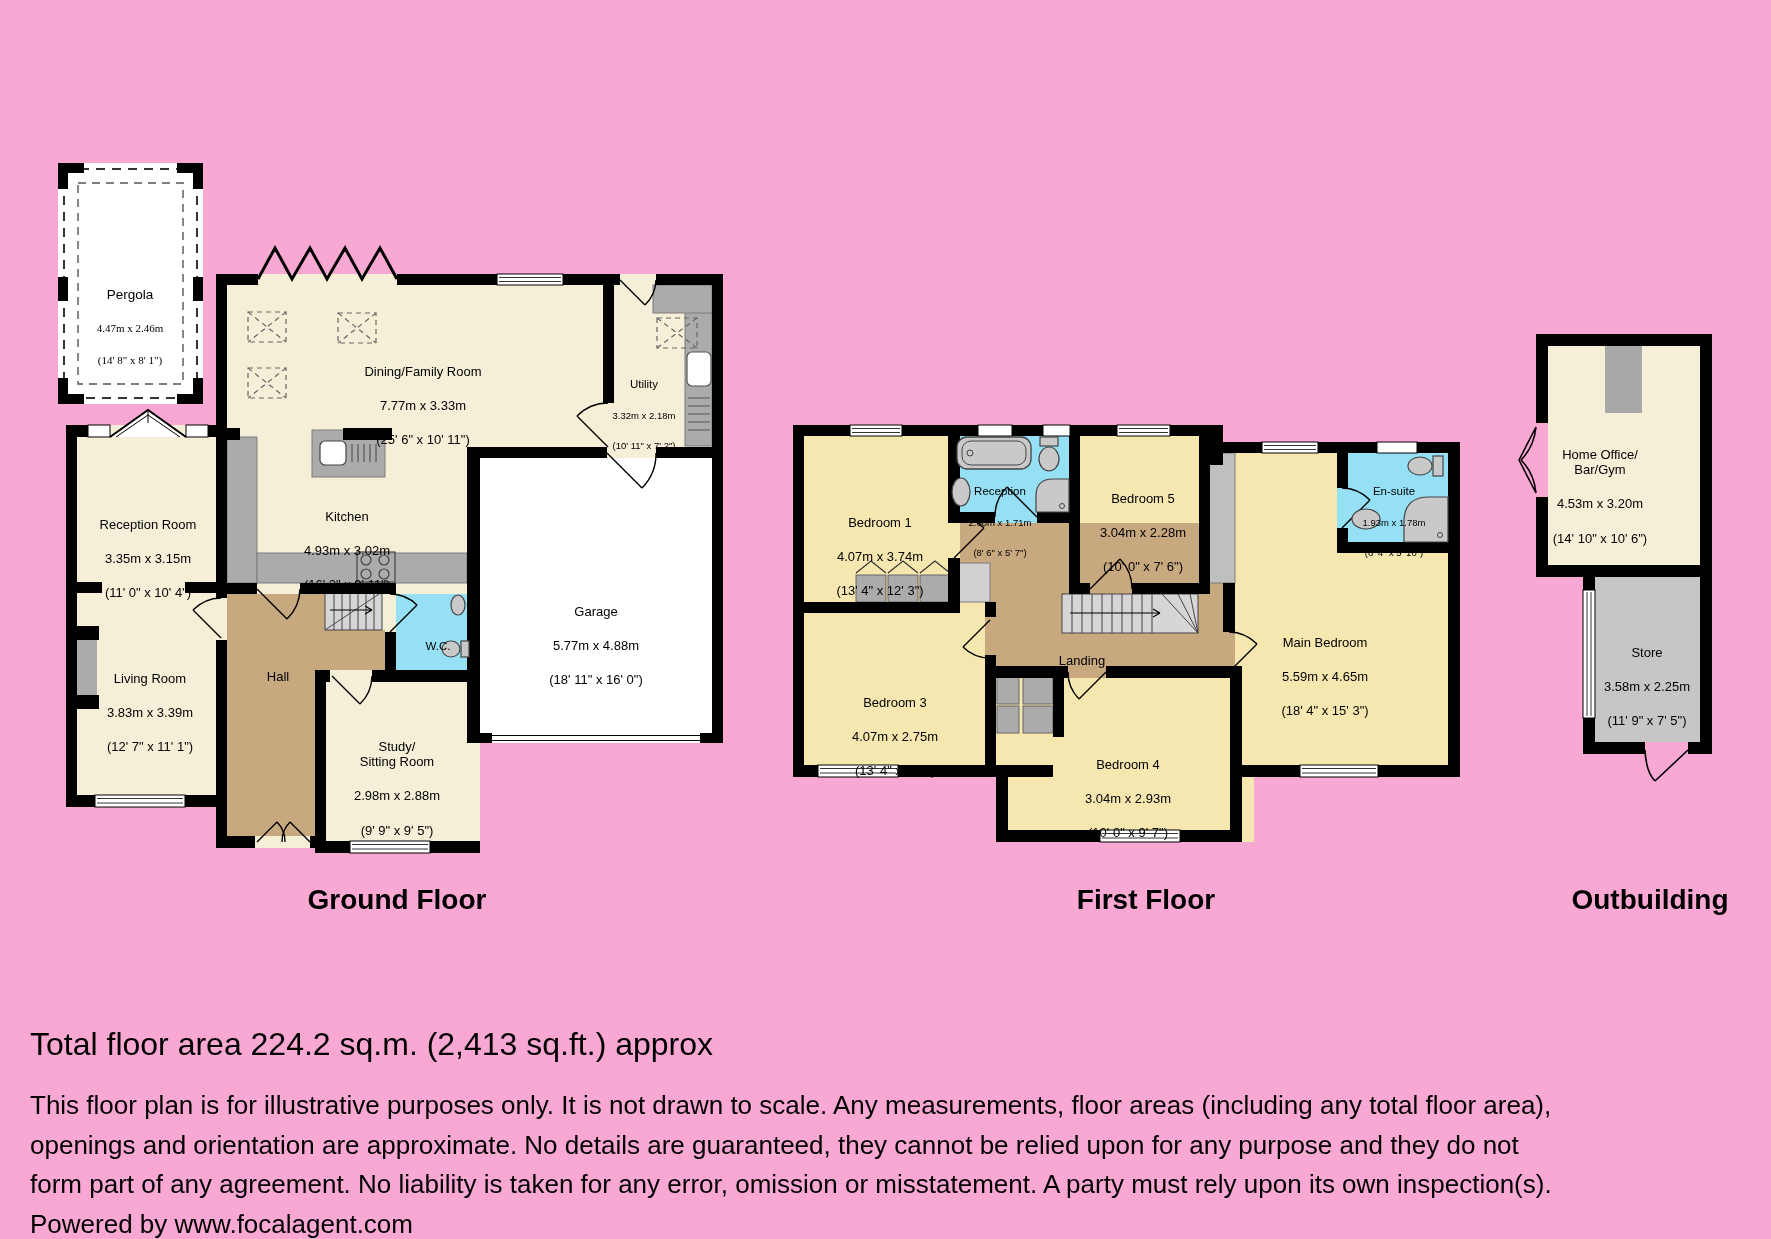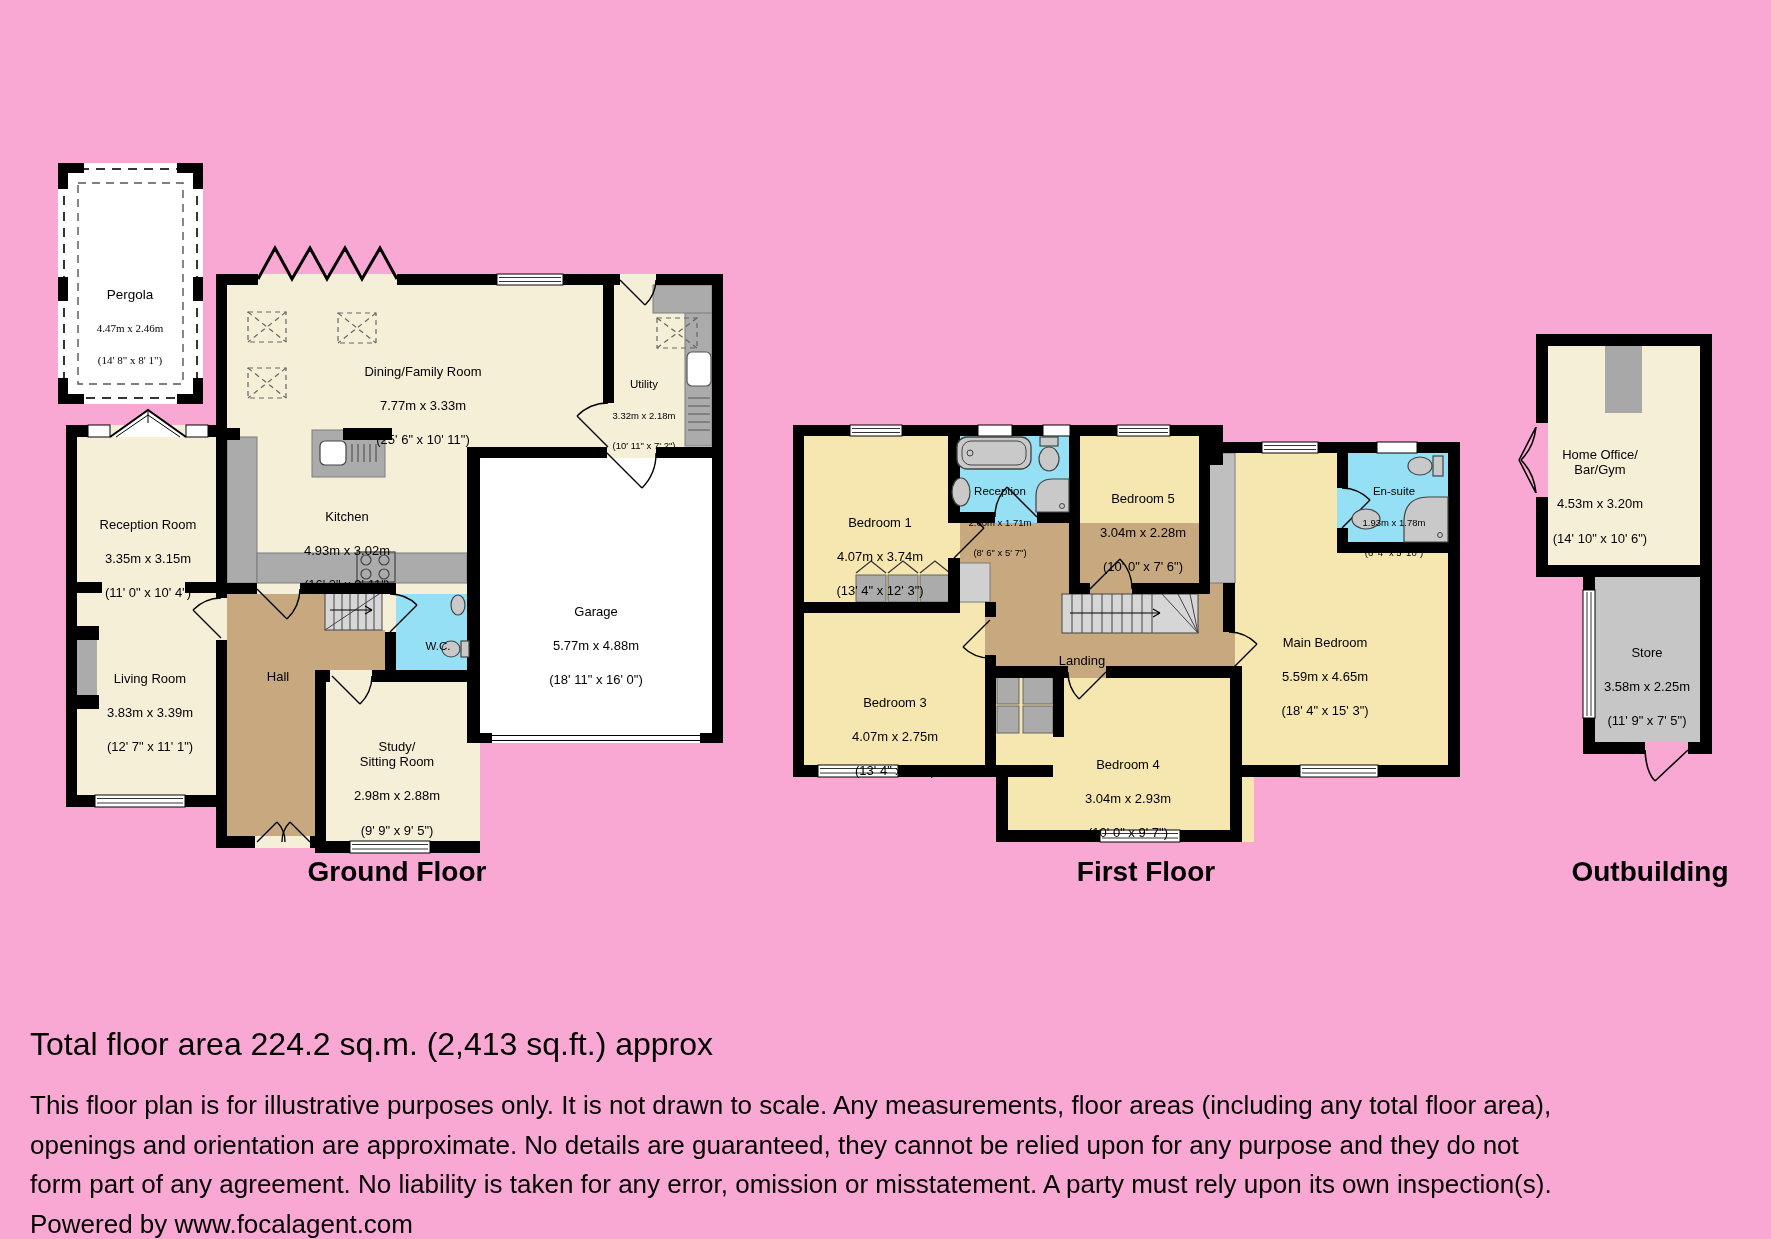--- a/index.html
+++ b/index.html
@@ -7,21 +7,21 @@
         font-family:"Liberation Sans",sans-serif;}
   #plan-svg{position:absolute;left:0;top:0;}
   .room-label{position:absolute;transform:translateX(-50%);text-align:center;color:#000;
       line-height:1.18;white-space:pre-line;font-family:"Liberation Sans",sans-serif;}
   .room-label .rn{font-size:13px;display:block;}
   .room-label .rm,.room-label .ri{font-size:13px;display:block;}
   .room-label.md .rn{font-size:13.5px;}
   .room-label.md .rm,.room-label.md .ri{font-size:11px;font-family:Liberation Serif, serif;}
   .room-label.sm .rn{font-size:11.5px;}
   .room-label.sm .rm,.room-label.sm .ri{font-size:9.5px;}
-  .floor-title{position:absolute;transform:translateX(-50%);font-weight:bold;font-size:28px;color:#000;}
+  .floor-title{position:absolute;transform:translateX(-50%);font-weight:bold;font-size:28px;color:#000;margin-top:28px;}
   .total-line{position:absolute;left:30px;top:1026px;font-size:32px;color:#000;}
   .disclaimer{position:absolute;left:30px;top:1086px;width:1532px;font-size:26px;line-height:1.52;color:#000;}
 </style>
 </head>
 <body>
 
 <div id="page">
 
 <svg id="plan-svg" width="1771" height="1239" viewBox="0 0 1771 1239" xmlns="http://www.w3.org/2000/svg">
 

